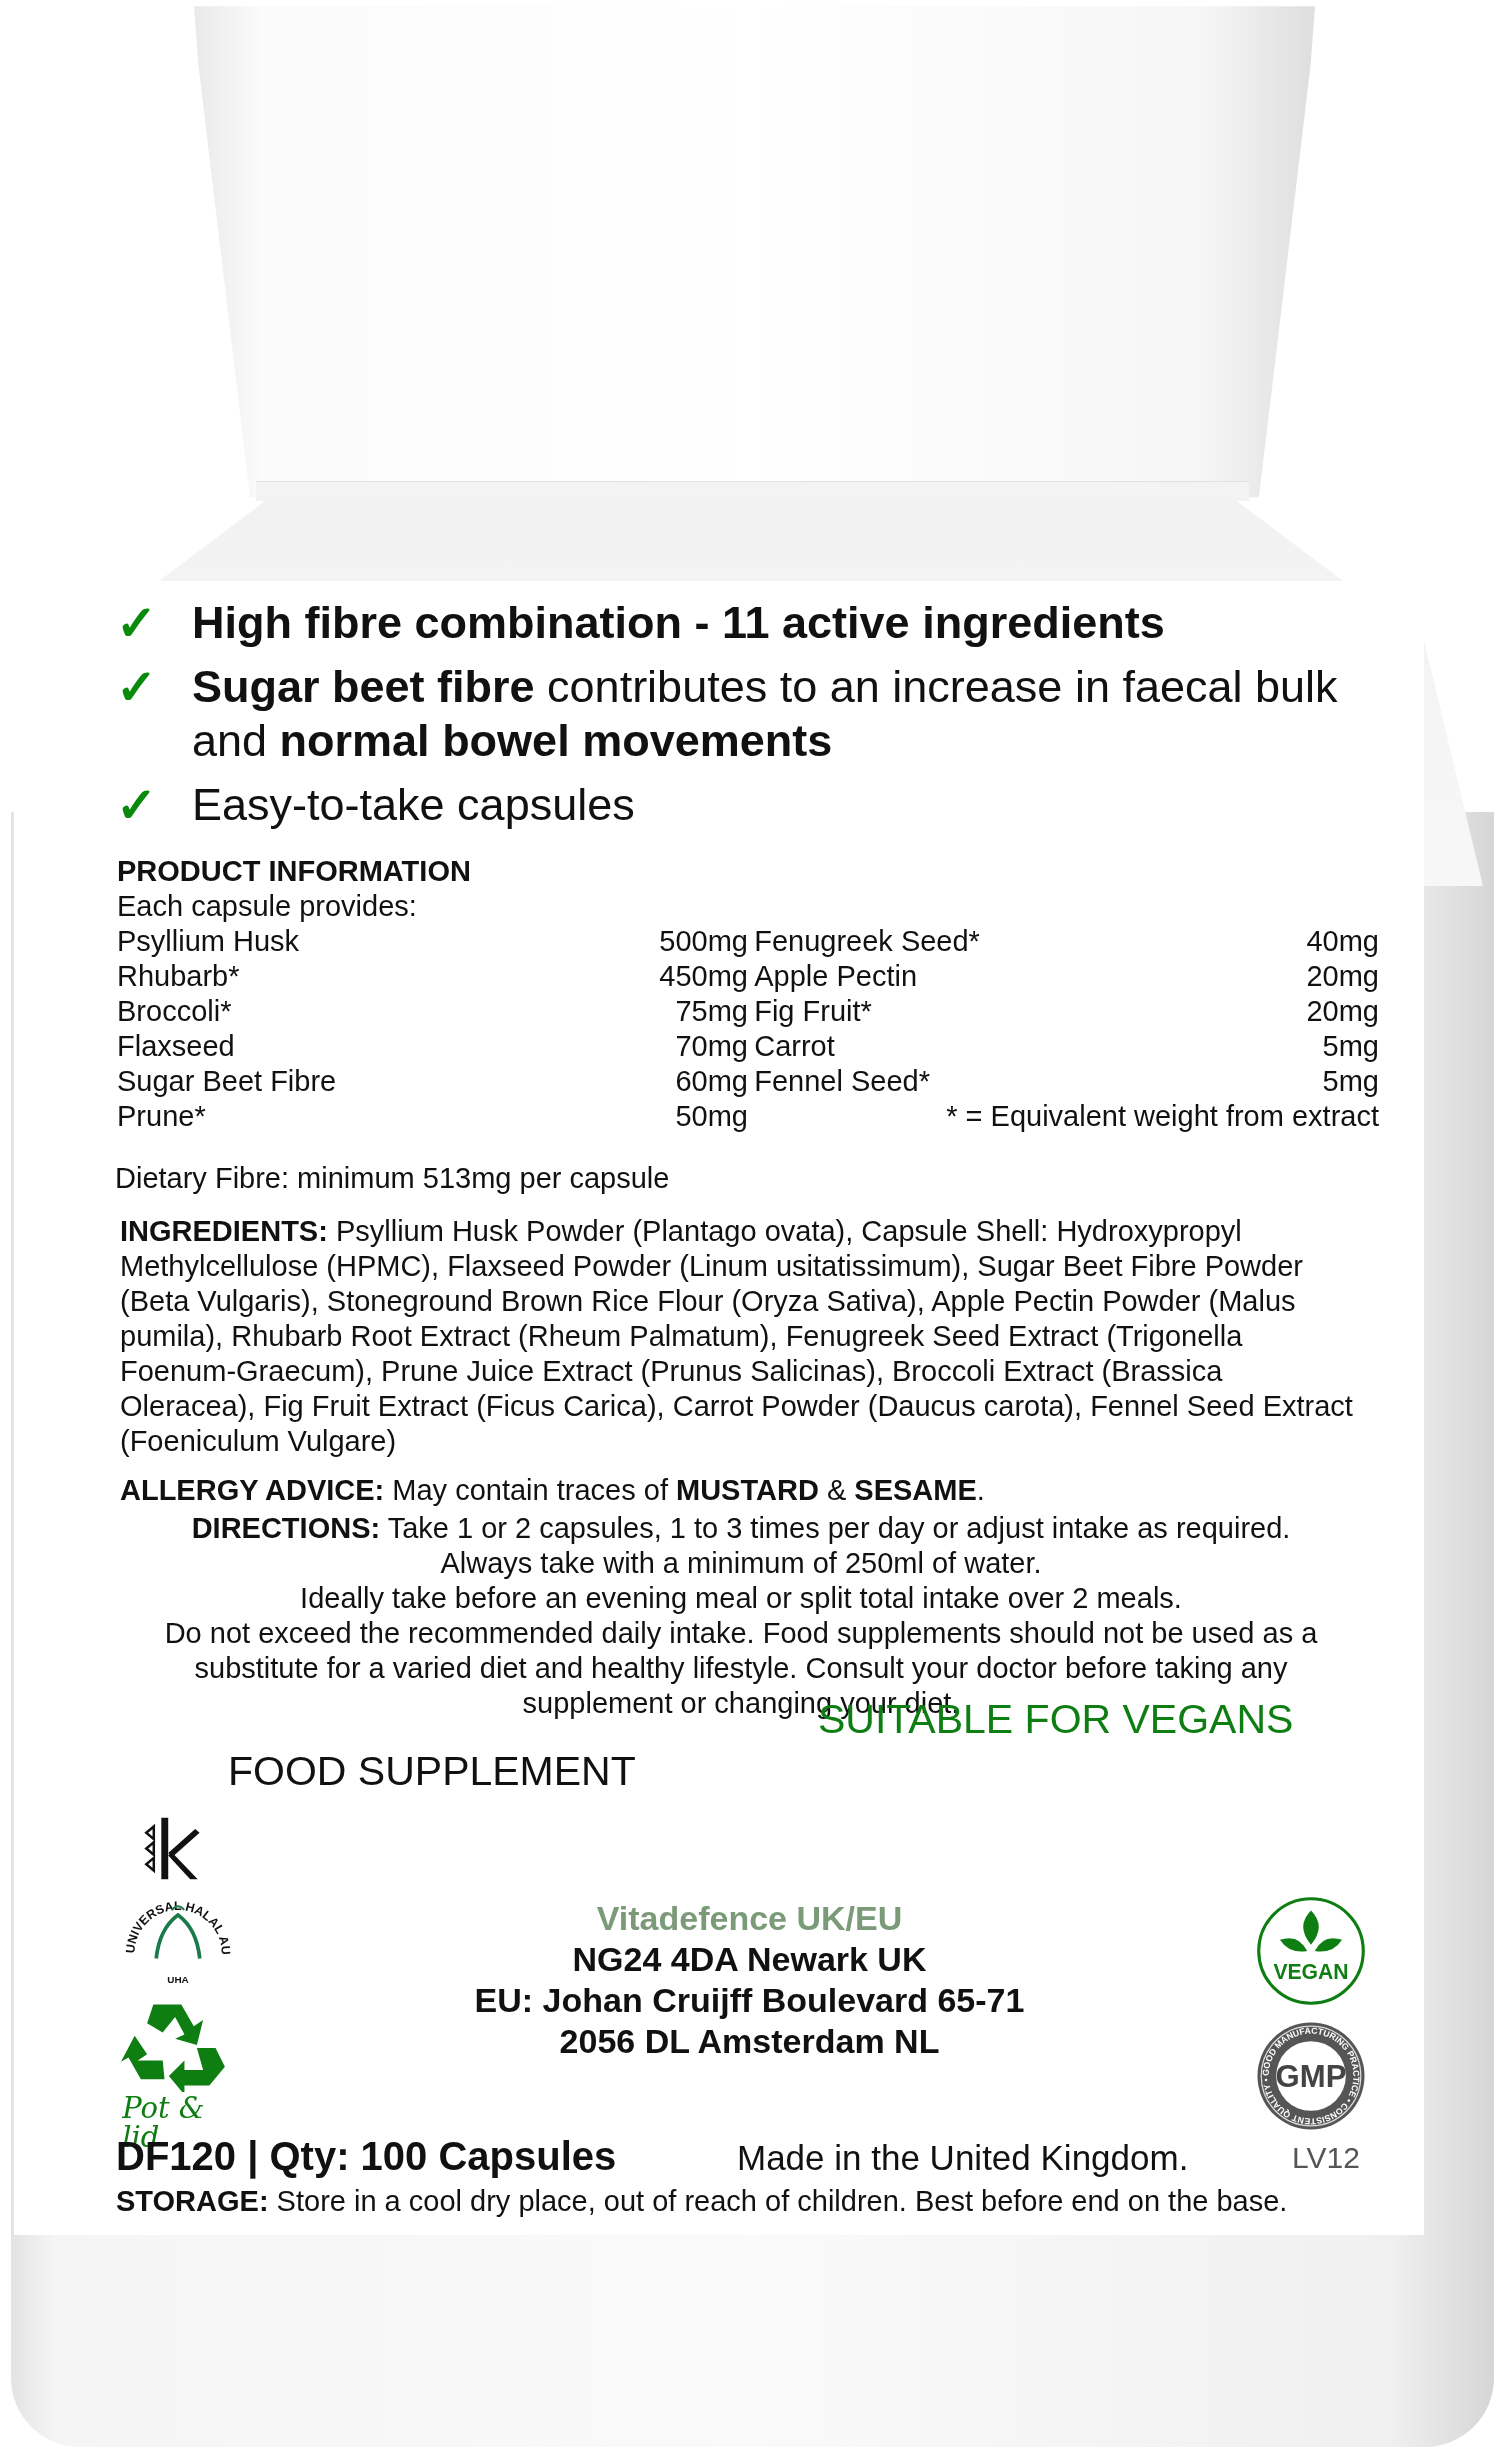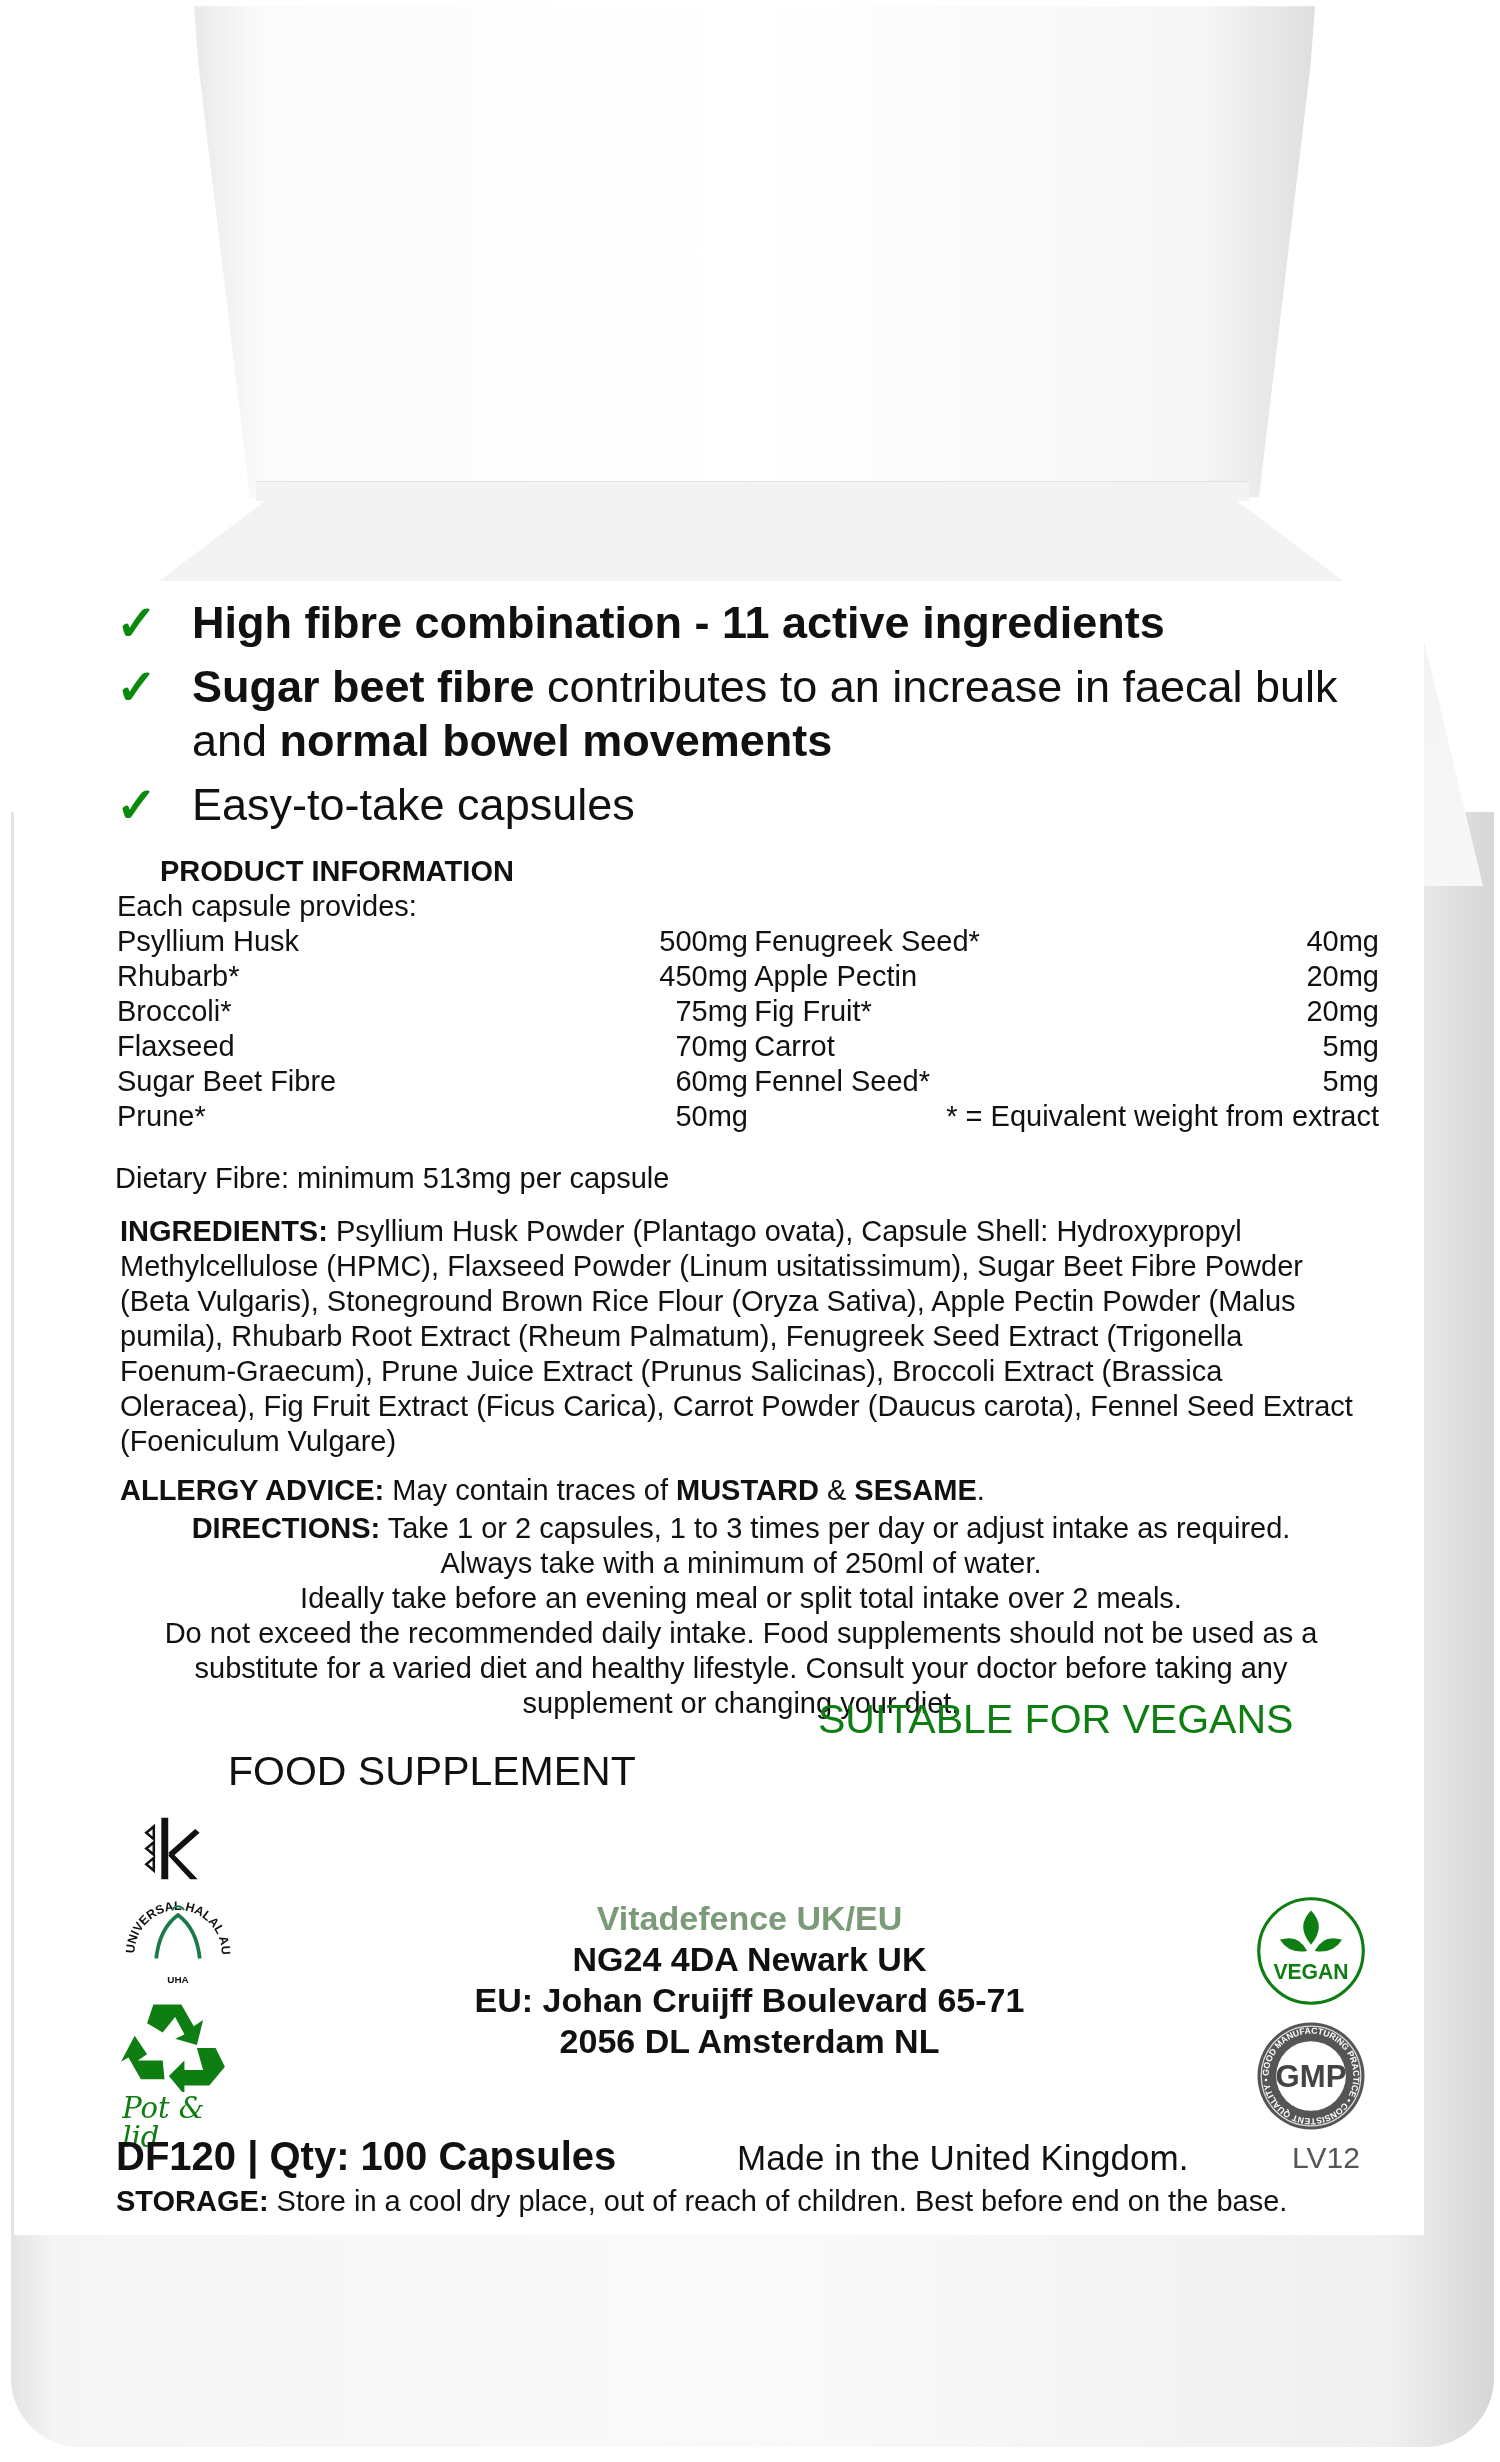--- a/index.html
+++ b/index.html
@@ -33,21 +33,21 @@
     position:absolute; left:13.7px; top:581px; width:1410px; height:1654px;
     background:#ffffff;
   }
   .bullets { position:absolute; left:116px; top:596px; width:1299px; }
   .bullet { display:flex; align-items:flex-start; font-size:45px; line-height:54px; margin-bottom:10px; }
   .bullet .check { width:50px; flex:0 0 50px; color:#0a8a0a; font-weight:bold; font-size:49px; }
   .bullet .txt { flex:1;margin-left:26px; }
   .b { font-weight:bold; }
 
   .section { position:absolute; left:117px; width:1261px; font-size:29px; line-height:35px; }
-  .pi-title { font-weight:bold;margin-left:43px; }
+  .pi-title { font-weight:bold; }
   .pi-table { display:grid; grid-template-columns:631px 631px; }
   .pi-row { display:flex; justify-content:space-between; height:35px; }
   .pi-row .v { text-align:right; }
   .pi-right .pi-row { padding-left:6.2px; }
   .footnote { text-align:right; }
 
   .food { position:absolute; left:228px; top:1748px; font-size:41px; }
   .vegan-text { position:absolute; left:818px; top:1696px; font-size:41px; color:#0e7e12; }
 
   .addr { position:absolute; left:431px; top:1898px; width:637px; text-align:center; font-weight:bold; font-size:34px; line-height:41px; }

